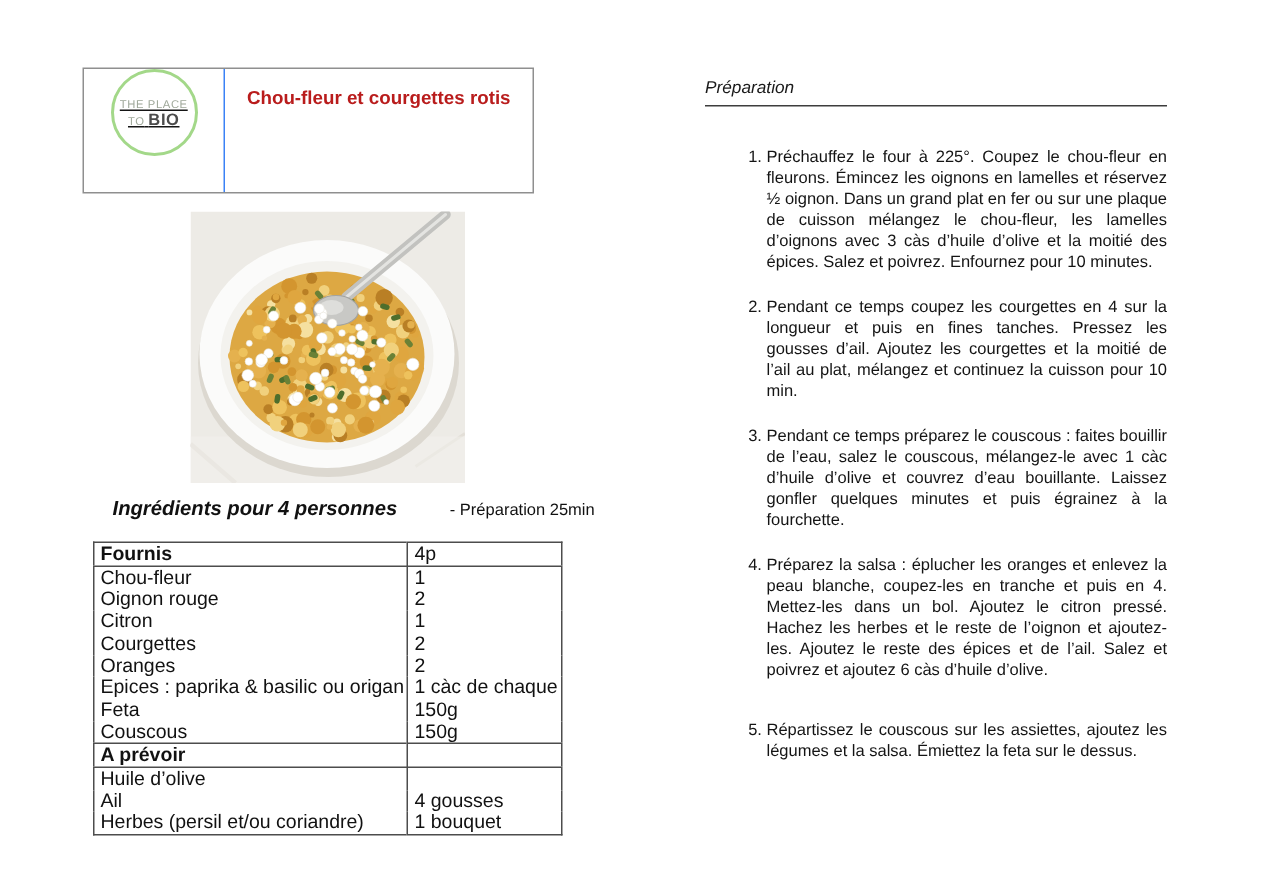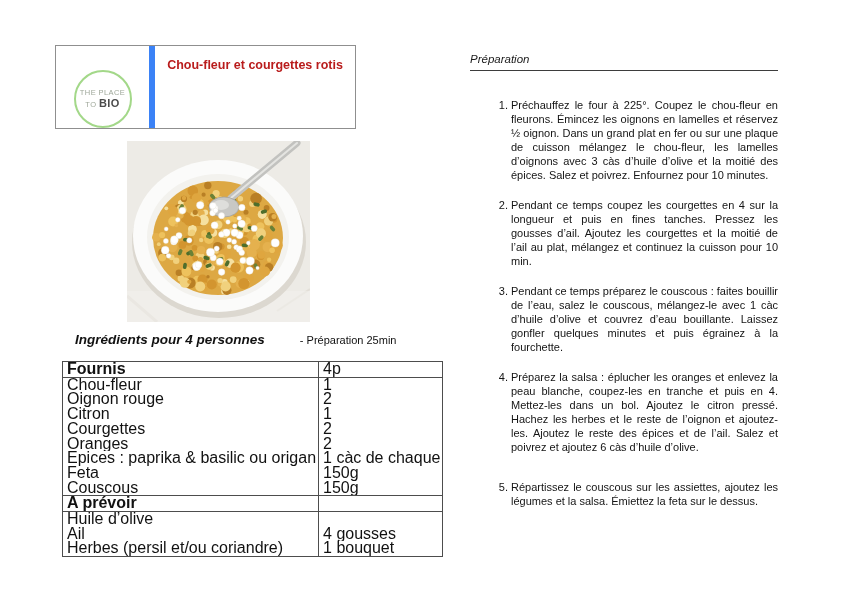--- a/index.html
+++ b/index.html
@@ -16,22 +16,22 @@
   
   .header-box {
     position: absolute; left: 55px; top: 45px;
     width: 299px; height: 82px;
     border: 1px solid #8f8f8f;
     display: flex;
     background: #fff;
   }
   .logo-cell {
     width: 93px; flex: none;
-    border-right: 6px solid #3b82f6;
-    display: flex; align-items: flex-end; justify-content: center;
+    border-right: 1px solid #3b82f6;
+    display: flex; align-items: flex-start; justify-content: center; text-decoration: underline;
   }
   .logo-circle {
     width: 54px; height: 54px;
     border: 2px solid #a3d889;
     border-radius: 50%;
     display: flex; flex-direction: column;
     align-items: center; justify-content: center;
     text-align: center;
   }
   .logo-top { font-size: 7.5px; color: #9fa89a; letter-spacing: 0.4px; line-height: 10px; }
@@ -56,21 +56,21 @@
     white-space: nowrap;
   }
   .ing-main { font-size: 13.5px; font-weight: bold; font-style: italic; color: #111; }
   .ing-suffix { font-size: 11px; color: #111; padding-left: 32px; }
 
   
   .ing-table {
     position: absolute; left: 62px; top: 361px;
     width: 298px;
     border-collapse: collapse;
-    font-size: 16px;
+    font-size: 13px;
     color: #111;
   }
   .ing-table td {
     padding: 0 2px 0 4px;
     height: 14.7px; line-height: 14.7px;
     white-space: nowrap; overflow: hidden;
   }
   .ing-table { border: 1px solid #4d4d4d; }
   .ing-table td.c1 { width: 192px; border-right: 1px solid #4d4d4d; }
   .ing-table tr.hdr td { border-bottom: 1px solid #4d4d4d; }

